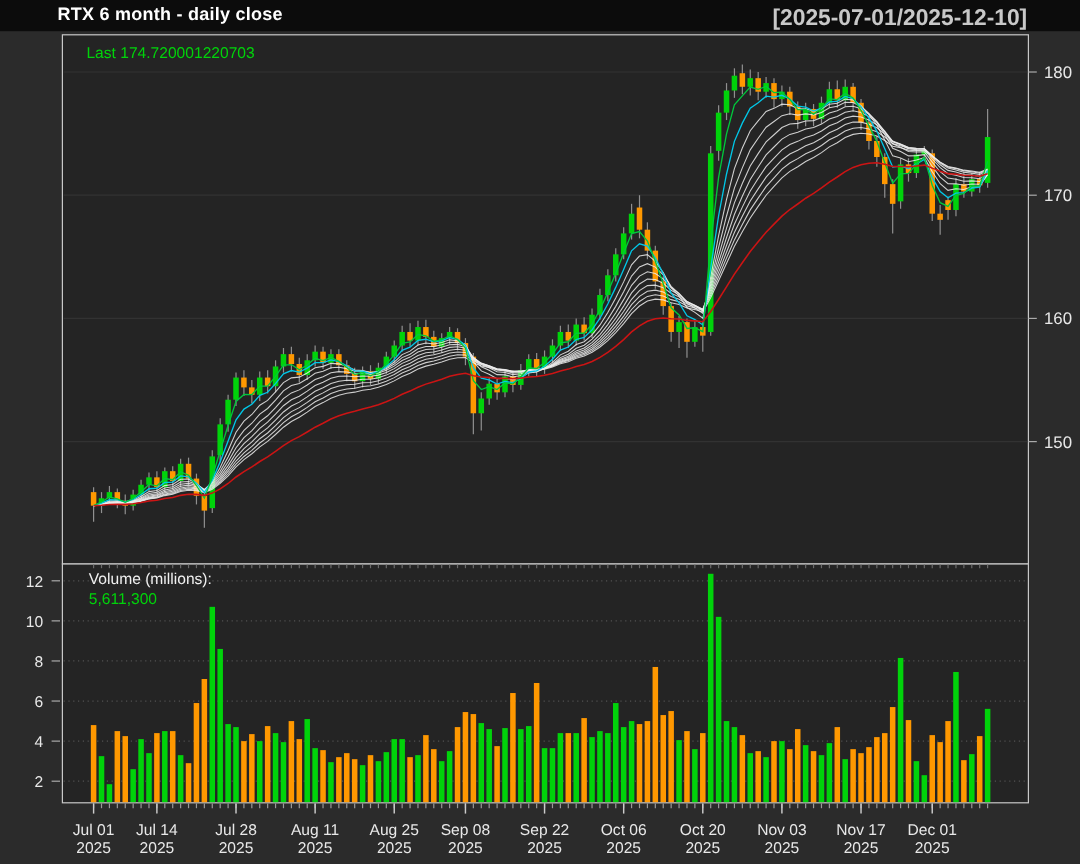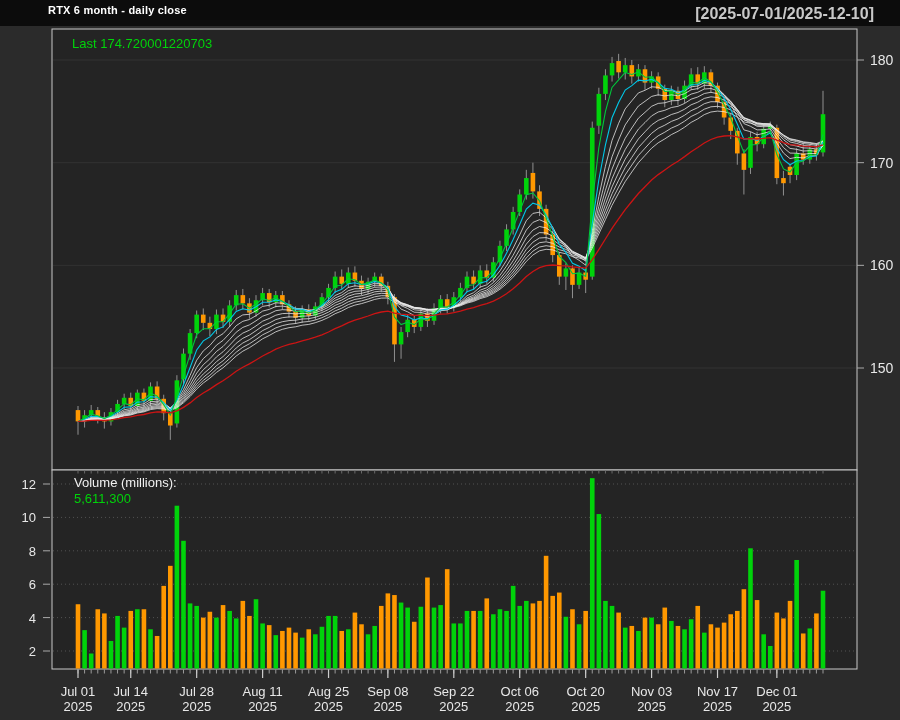--- a/index.html
+++ b/index.html
@@ -1,19 +1,19 @@
 <!DOCTYPE html>
 <html><head>
 <meta charset="utf-8">
 <style>
   html,body{margin:0;padding:0;background:#2b2b2b;width:900px;height:720px;overflow:hidden;}
   .stage{position:relative;width:900px;height:720px;background:#2b2b2b;font-family:"Liberation Sans",sans-serif;}
   .topbar{position:absolute;left:0;top:0;width:900px;height:26px;background:#0c0c0c;}
-  .title{position:absolute;left:48px;top:4px;font-size:11px;font-weight:bold;color:#ffffff;letter-spacing:.2px;}
-  .range{position:absolute;right:26px;top:5px;font-size:16px;font-weight:bold;color:#c8c8c8;}
+  .title{position:absolute;left:48px;top:4px;font-size:15px;font-weight:bold;color:#ffffff;letter-spacing:.2px;}
+  .range{position:absolute;right:44px;top:5px;font-size:19px;font-weight:bold;color:#c8c8c8;}
   svg{position:absolute;left:0;top:0;}
   svg text{font-family:"Liberation Sans",sans-serif;}
   .legend-last{font-size:13px;fill:#00d30a;}
   .vol-label{font-size:13px;fill:#f0f0f0;}
   .vol-value{font-size:13px;fill:#00d30a;}
 </style>
 </head>
 <body>
 
 <div class="stage">

